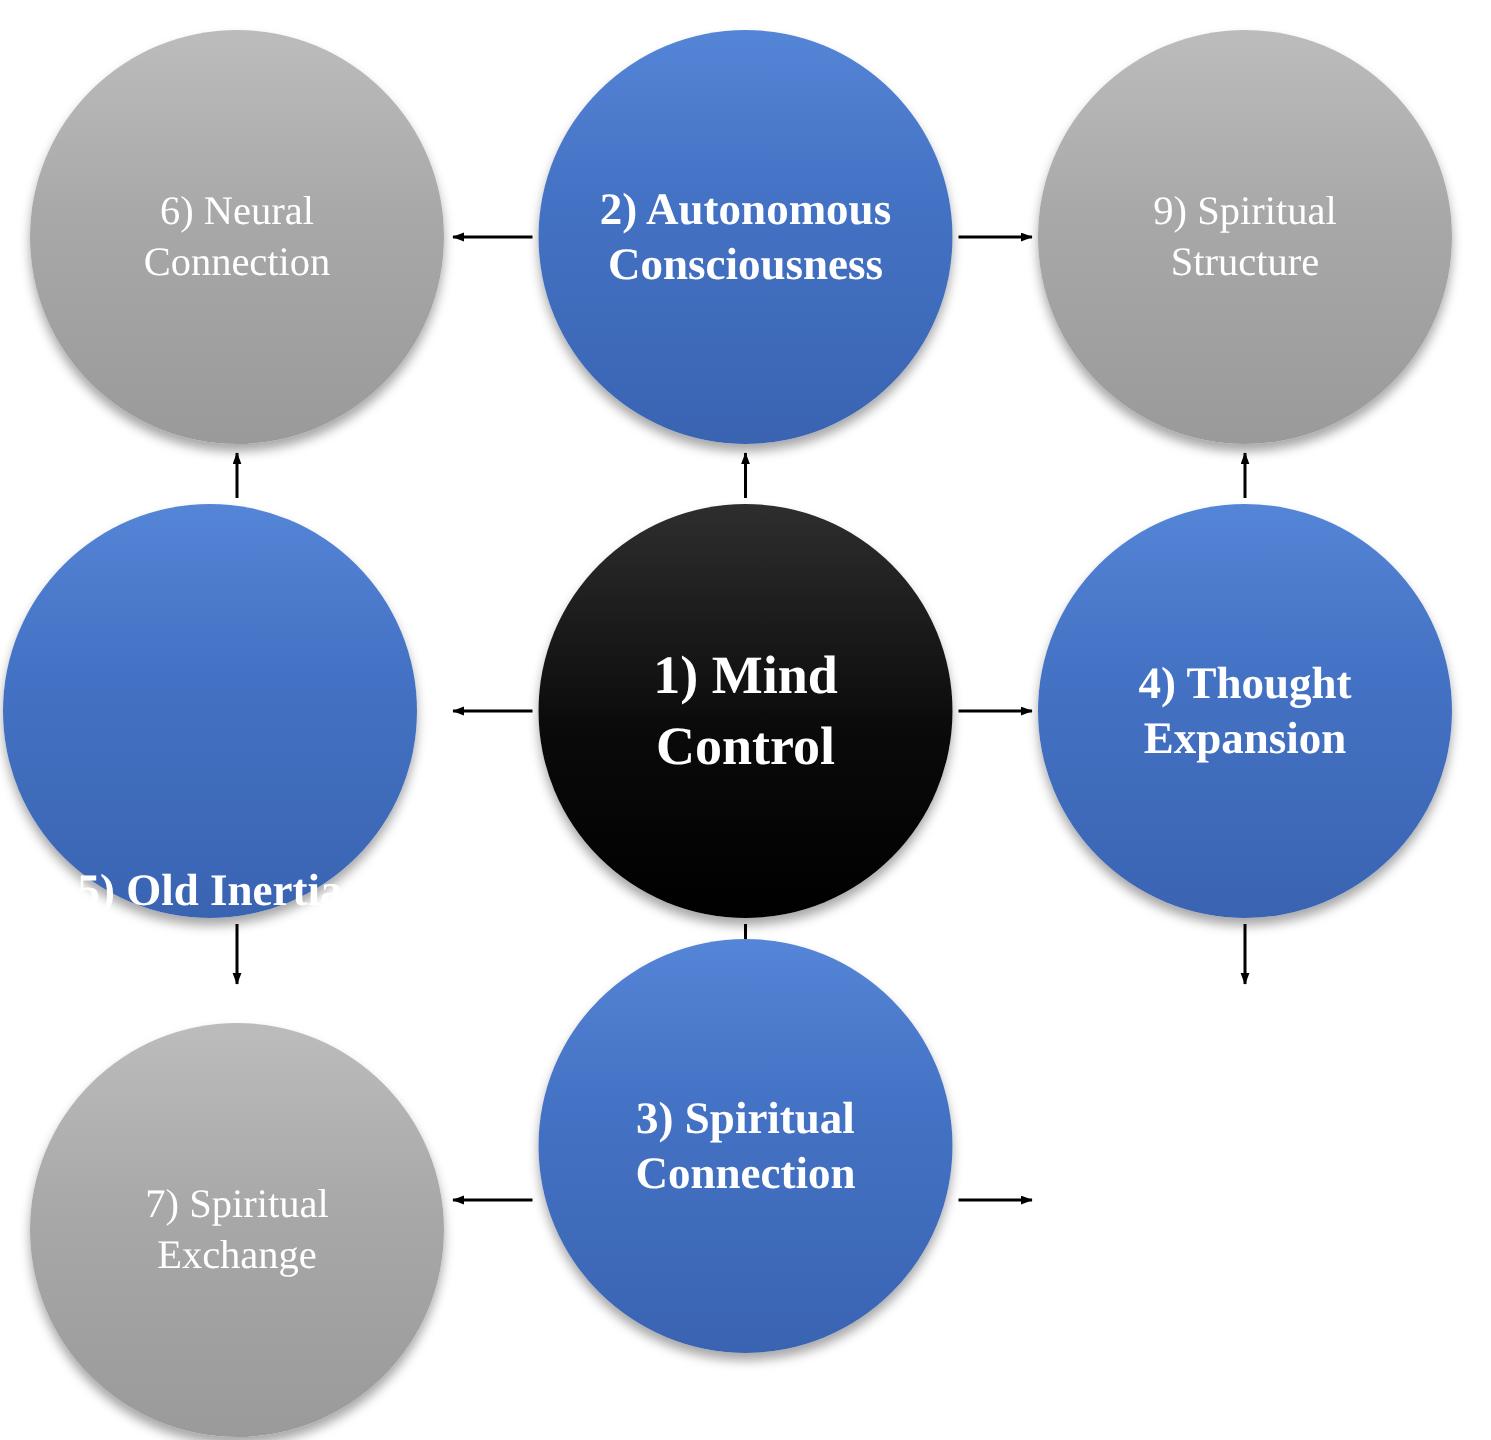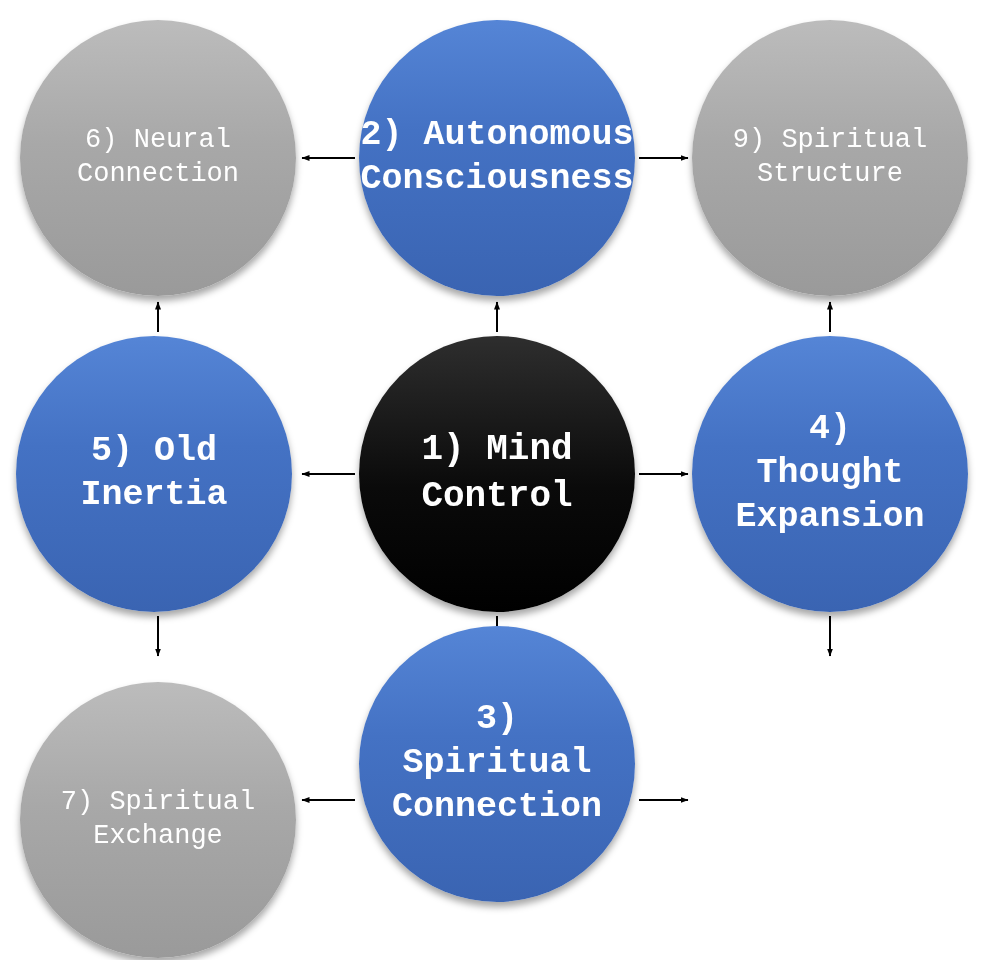--- a/index.html
+++ b/index.html
@@ -5,59 +5,59 @@
   html, body {
     margin: 0;
     padding: 0;
     background: #ffffff;
   }
   .canvas {
     position: relative;
     width: 994px;
     height: 960px;
     background: #ffffff;
-    font-family: Liberation Mono, monospace;
+    font-family: Liberation Serif, serif;
     overflow: hidden;
   }
   .node {
     position: absolute;
     width: 276px;
     height: 276px;
     border-radius: 50%;
     display: flex;
     align-items: center;
     justify-content: center;
     text-align: center;
     color: #ffffff;
     box-sizing: border-box;
     padding: 0 34px;
     box-shadow: 0 5px 7px rgba(0,0,0,0.35);
     line-height: 1.25;
   }
   .node.blue {
     background: linear-gradient(180deg, #5585d6 0%, #4472c4 40%, #3a64b2 100%);
     font-weight: bold;
-    font-size: 35px;
+    font-size: 30px;
   }
   .node.gray {
     background: linear-gradient(180deg, #bcbcbc 0%, #a8a8a8 45%, #9a9a9a 100%);
     font-weight: 400;
     font-size: 27px;
   }
   .node.black {
     background: linear-gradient(180deg, #2e2e2e 0%, #0a0a0a 55%, #000000 100%);
     font-weight: bold;
     font-size: 36px;
     line-height: 1.3;
   }
   
   .p-tl { left: 20px;  top: 20px;  }
   .p-tc { left: 359px; top: 20px;  }
   .p-tr { left: 692px; top: 20px;  }
-  .p-ml { left: 16px;  top: 336px; }
+  .p-ml { left: 2px;  top: 336px; align-items: flex-end; }
   .p-cc { left: 359px; top: 336px; }
   .p-mr { left: 692px; top: 336px; }
   .p-bl { left: 20px;  top: 682px; }
   .p-bc { left: 359px; top: 626px; }
   .p-br { left: 692px; top: 662px; }
 
   .arrows {
     position: absolute;
     left: 0;
     top: 0;

